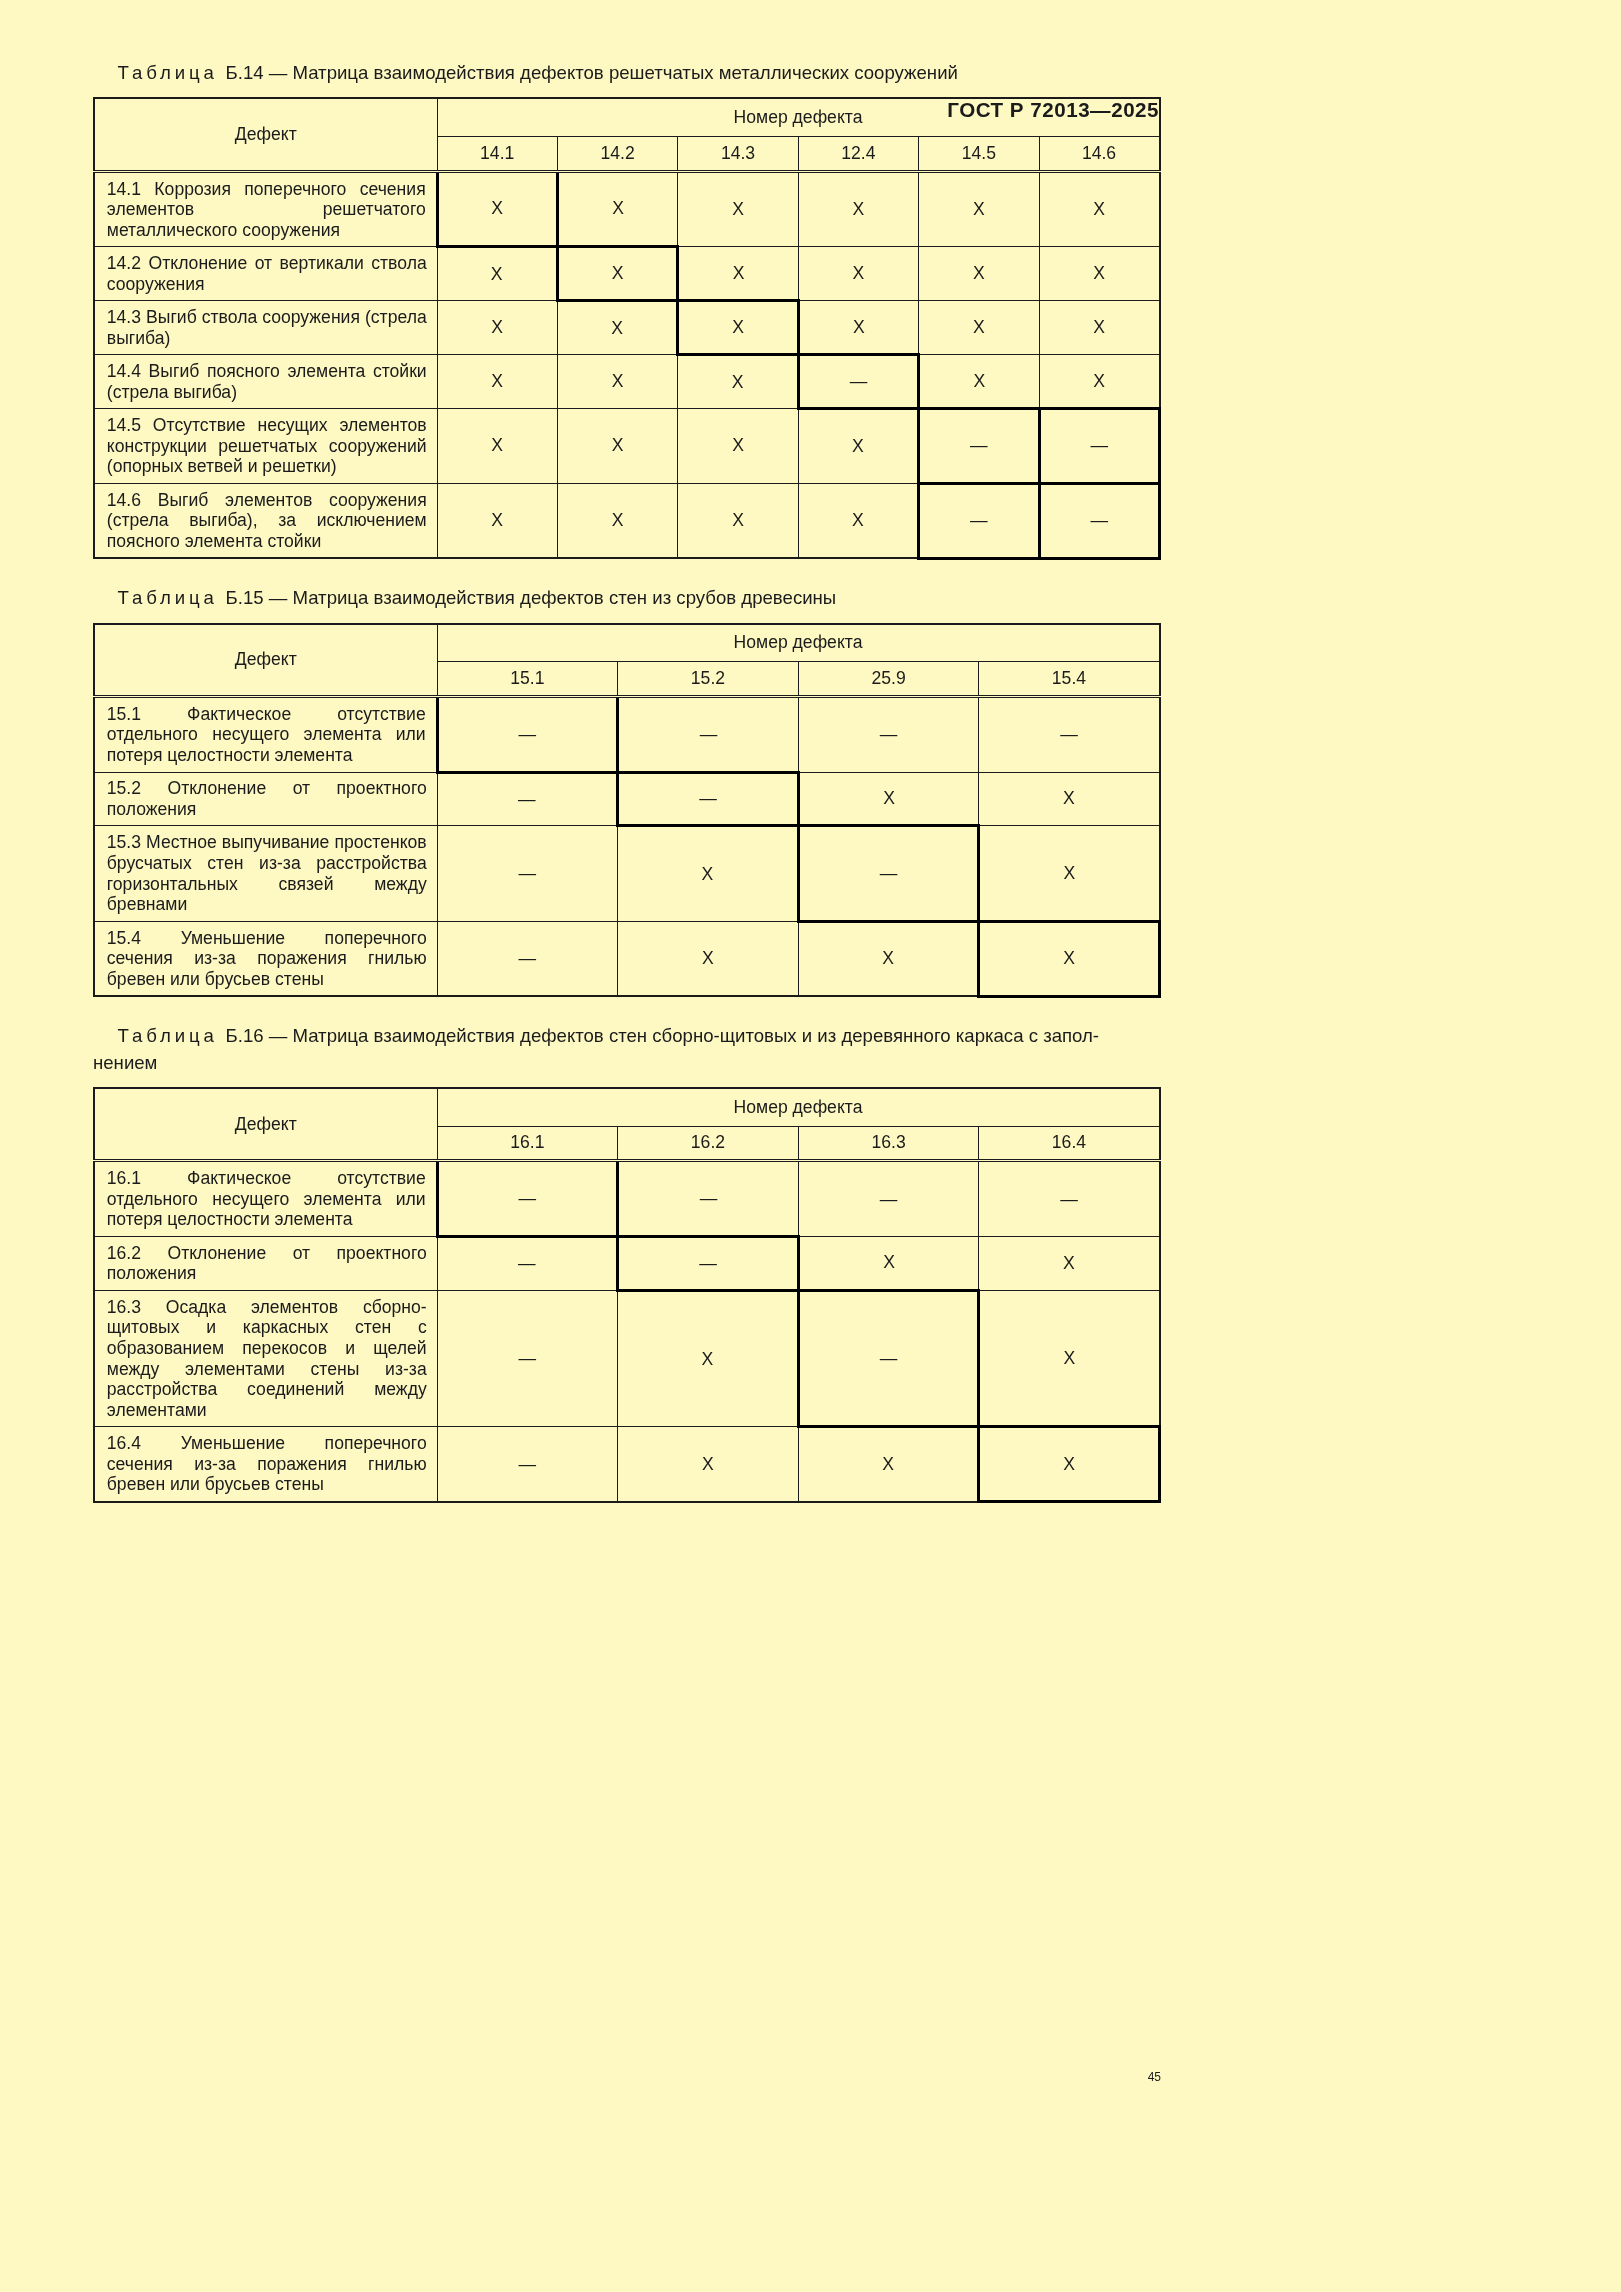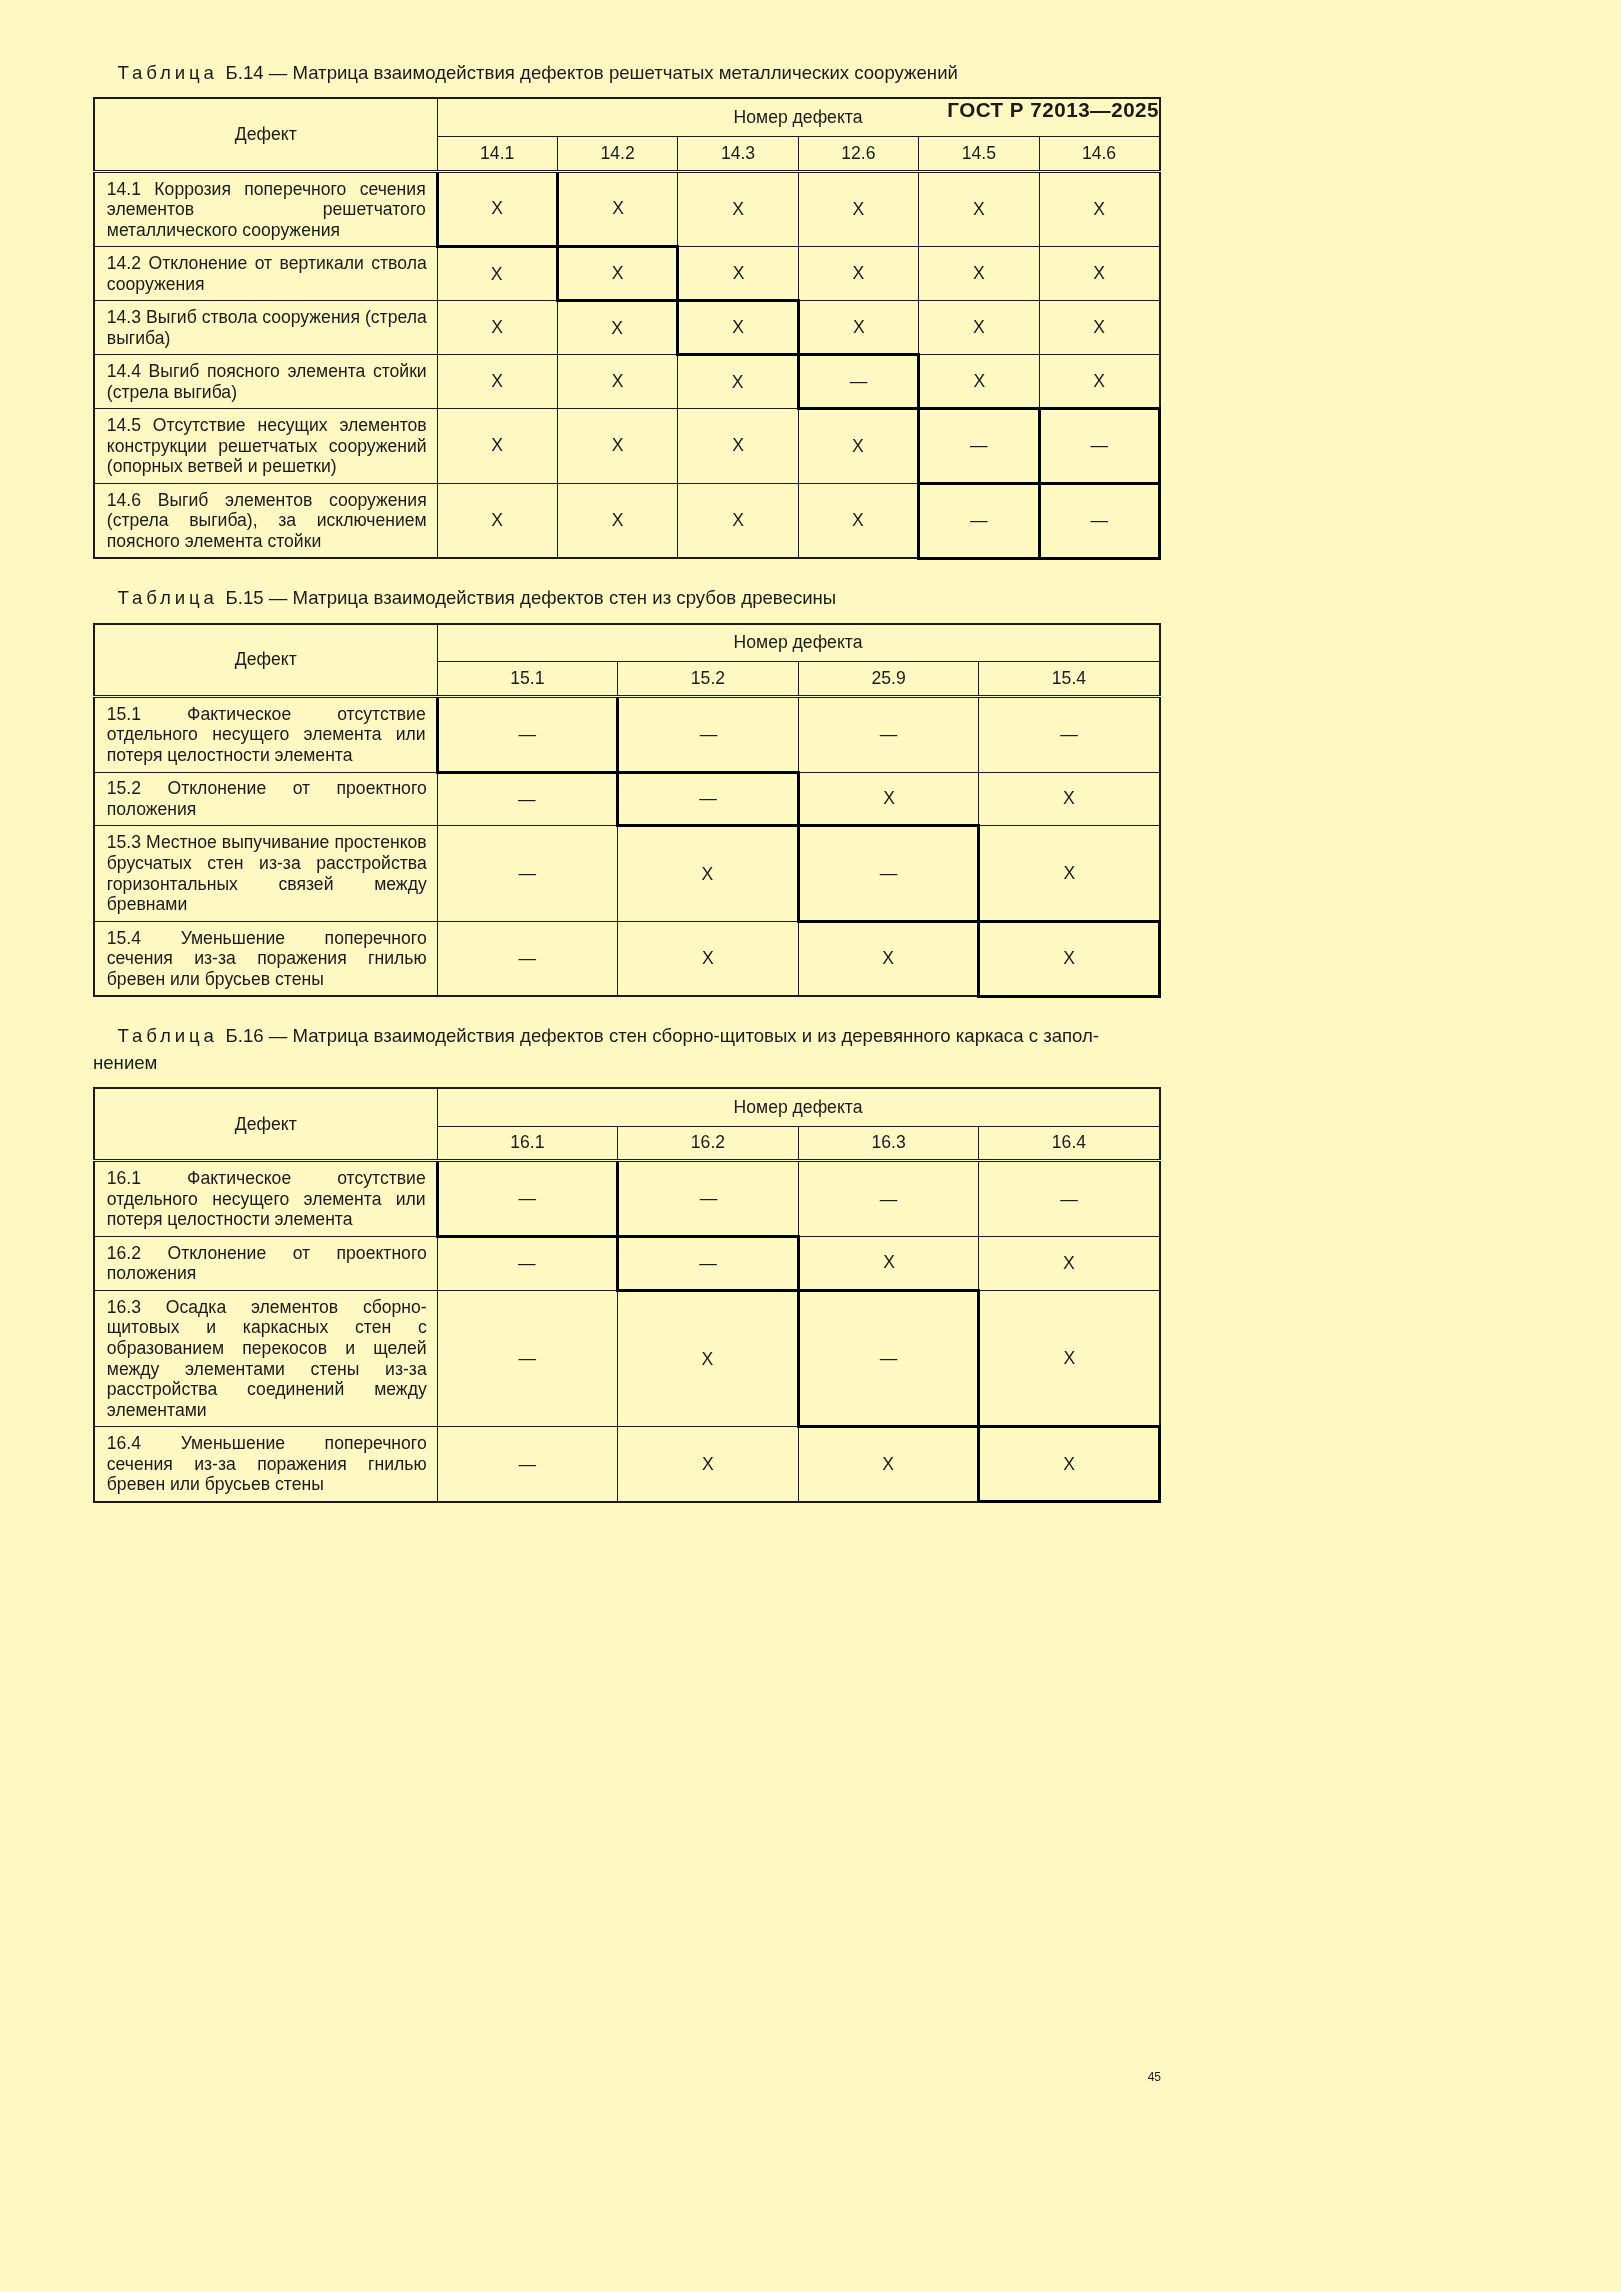--- a/index.html
+++ b/index.html
@@ -107,21 +107,21 @@
       </colgroup>
       <thead>
         <tr>
           <th rowspan="2" class="h-def">Дефект</th>
           <th colspan="6">Номер дефекта</th>
         </tr>
         <tr class="nums">
           <th>14.1</th>
           <th>14.2</th>
           <th>14.3</th>
-          <th>12.6</th>
+          <th>12.4</th>
           <th>14.5</th>
           <th>14.6</th>
         </tr>
       </thead>
       <tbody>
         <tr>
           <td class="label">14.1 Коррозия поперечного сечения элементов решетчатого металлического сооружения</td>
           <td class="val thick">Х</td>
           <td class="val">Х</td>
           <td class="val">Х</td>

